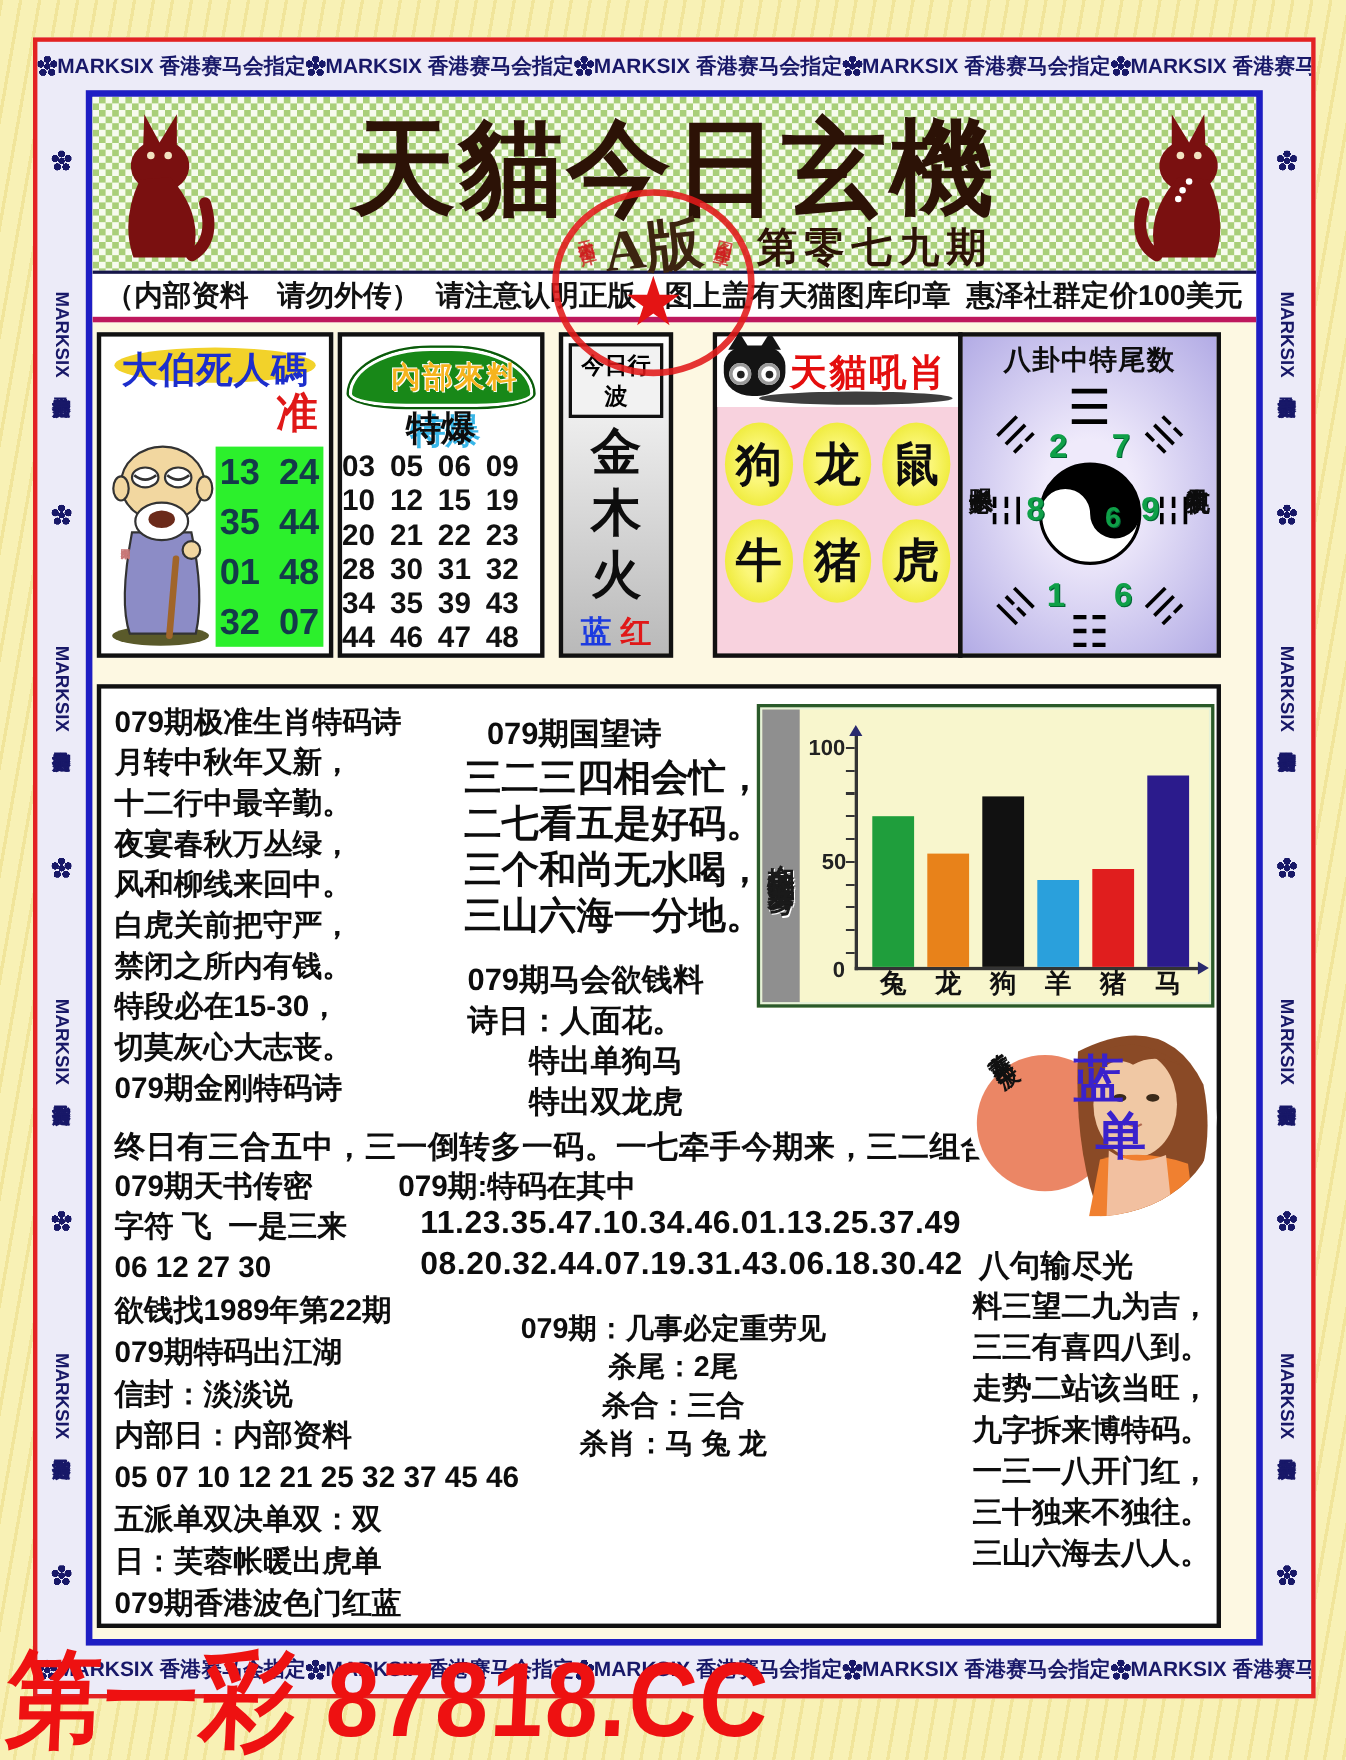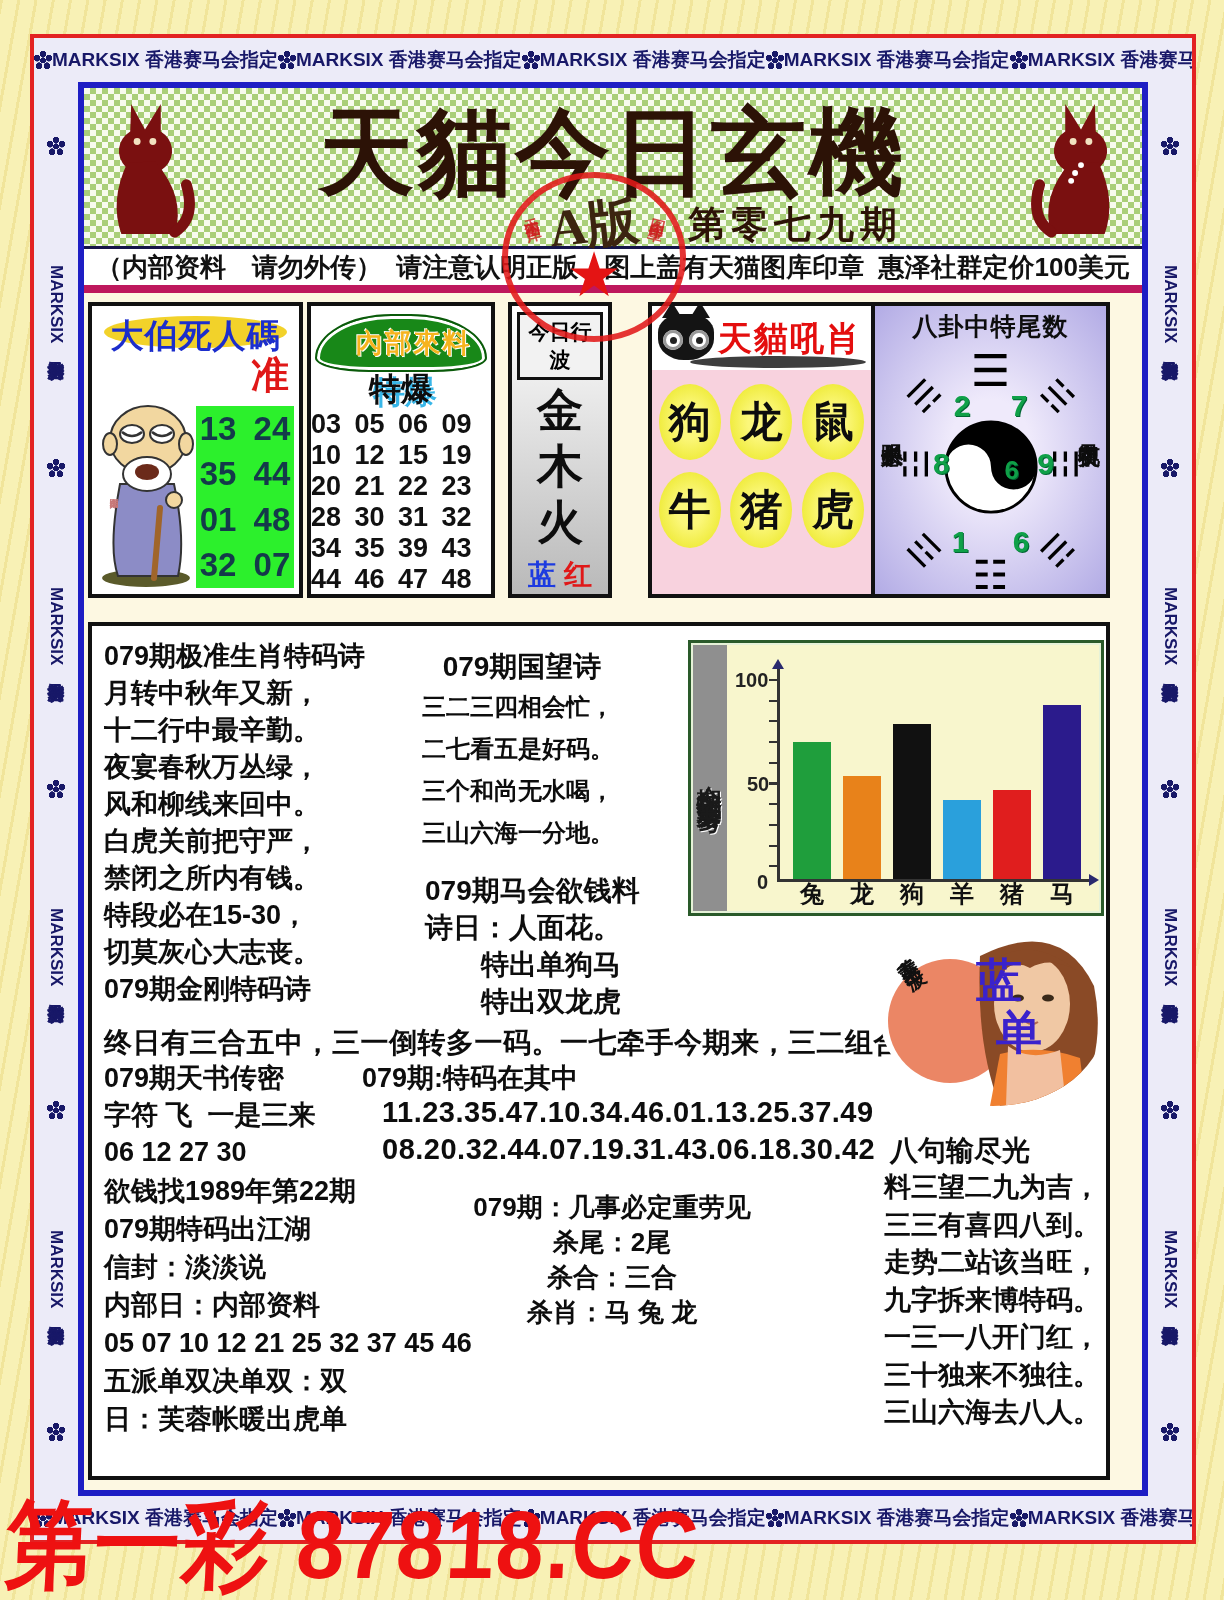--- a/index.html
+++ b/index.html
@@ -34,21 +34,21 @@
   .cat{position:absolute;top:14px;width:102px;height:138px;}
   .cat-left{left:10px;} .cat-right{right:10px;transform:scaleX(-1);}
   .stamp{position:absolute;left:418px;top:84px;width:172px;height:158px;border:6px solid rgba(225,25,25,.88);
       border-radius:50%;z-index:6;}
   .stamp-label{position:absolute;left:0;right:0;top:12px;text-align:center;font-family:"Liberation Serif",serif;
       font-weight:bold;font-size:52px;color:#3c2410;transform:rotate(-6deg);}
   .stamp-star{position:absolute;left:0;right:0;top:66px;text-align:center;font-size:62px;color:#e41414;line-height:1;}
   .stamp-arc{position:absolute;writing-mode:vertical-rl;font-size:15px;font-weight:bold;color:rgba(205,30,30,.78);top:30px;letter-spacing:2px;}
   .arc-l{left:10px;transform:rotate(-14deg);} .arc-r{right:10px;transform:rotate(14deg);}
 
-  .subtitle{position:absolute;left:0;right:0;top:161px;height:44px;background:#fff;border-bottom:8px solid #be185d;
+  .subtitle{position:absolute;left:0;right:0;top:161px;height:44px;background:#fff;border-bottom:5px solid #be185d;
       display:flex;align-items:center;justify-content:space-between;padding:0 12px;box-sizing:border-box;
       font-size:26px;font-weight:bold;color:#111;}
 
   
   .tbox{position:absolute;top:214px;height:296px;border:4px solid #111;background:#fff;box-sizing:border-box;}
   .box-dead{left:4px;width:215px;}
   .box-neibu{left:223px;width:188px;}
   .box-xingbo{left:424px;width:104px;background:linear-gradient(180deg,#ffffff,#b9b9b9);}
   .box-houxiao{left:564px;width:227px;background:#f8d2de;}
   .box-bagua{left:787px;width:239px;background:radial-gradient(#efeafb 25%,#b2abe5);}
@@ -115,21 +115,21 @@
   .main-box{position:absolute;left:4px;top:534px;width:1022px;height:858px;border:4px solid #111;background:#fff;box-sizing:border-box;}
   .blk{position:absolute;color:#0d0d0d;font-weight:bold;white-space:pre;}
   .left-top{left:12px;top:12px;font-size:27px;line-height:37px;}
   .full-line{left:12px;top:398px;font-size:28px;letter-spacing:0.5px;}
   .tianshu{left:12px;top:434px;font-size:27px;line-height:37px;}
   .qizhong-title{left:270px;top:434px;font-size:27px;}
   .qizhong-rows{left:290px;top:468px;font-size:29px;line-height:37px;letter-spacing:0.5px;}
   .left-bottom{left:12px;top:546px;font-size:27px;line-height:38px;}
   .sha-block{left:330px;top:564px;width:380px;text-align:center;font-size:26px;line-height:35px;}
   .guowang-title{left:300px;top:22px;width:260px;text-align:center;font-size:28px;}
-  .guowang-lines{left:330px;top:60px;font-size:24px;line-height:42px;}
+  .guowang-lines{left:330px;top:60px;font-size:34px;line-height:42px;}
   .mahui{left:333px;top:246px;font-size:28px;line-height:37px;}
   .right-title{left:762px;top:506px;width:212px;text-align:center;font-size:28px;}
   .right-lines{left:792px;top:543px;font-size:27px;line-height:37.5px;}
 
   
   .chart{position:absolute;left:596px;top:14px;width:416px;height:276px;box-sizing:border-box;
       border:3px solid #2a5a2a;box-shadow:inset 0 0 0 2px #e6f2d8;background:#f8f6cd;}
   .chart-strip{position:absolute;left:2px;top:2px;bottom:2px;width:34px;background:#8f8f8f;
       writing-mode:vertical-rl;text-orientation:upright;display:flex;align-items:center;justify-content:center;
       font-size:25px;font-weight:bold;color:#1a1a1a;text-shadow:1px 1px 0 #fff;letter-spacing:3px;}
@@ -354,21 +354,21 @@
         <span class="slogan sl-r">祝君中奖</span>
       </div>
     </div>
 
     <div class="main-box">
       <div class="blk left-top"><div>079期极准生肖特码诗</div><div>月转中秋年又新，</div><div>十二行中最辛勤。</div><div>夜宴春秋万丛绿，</div><div>风和柳线来回中。</div><div>白虎关前把守严，</div><div>禁闭之所内有钱。</div><div>特段必在15-30，</div><div>切莫灰心大志丧。</div><div>079期金刚特码诗</div></div>
       <div class="blk full-line">终日有三合五中，三一倒转多一码。一七牵手今期来，三二组合今期开。</div>
       <div class="blk tianshu"><div>079期天书传密</div><div>字符 飞  一是三来</div><div>06 12 27 30</div></div>
       <div class="blk qizhong-title">079期:特码在其中</div>
       <div class="blk qizhong-rows"><div>11.23.35.47.10.34.46.01.13.25.37.49</div><div>08.20.32.44.07.19.31.43.06.18.30.42</div></div>
-      <div class="blk left-bottom"><div>欲钱找1989年第22期</div><div>079期特码出江湖</div><div>信封：淡淡说</div><div>内部日：内部资料</div><div>05 07 10 12 21 25 32 37 45 46</div><div>五派单双决单双：双</div><div>日：芙蓉帐暖出虎单</div></div>
+      <div class="blk left-bottom"><div>欲钱找1989年第22期</div><div>079期特码出江湖</div><div>信封：淡淡说</div><div>内部日：内部资料</div><div>05 07 10 12 21 25 32 37 45 46</div><div>五派单双决单双：双</div><div>日：芙蓉帐暖出虎单</div><div>079期香港波色门红蓝</div></div>
       <div class="blk sha-block"><div>079期：几事必定重劳见</div><div>杀尾：2尾</div><div>杀合：三合</div><div>杀肖：马 兔 龙</div></div>
       <div class="blk guowang-title">079期国望诗</div>
       <div class="blk guowang-lines"><div>三二三四相会忙，</div><div>二七看五是好码。</div><div>三个和尚无水喝，</div><div>三山六海一分地。</div></div>
       <div class="blk mahui"><div>079期马会欲钱料</div><div>诗日：人面花。</div><div>　　特出单狗马</div><div>　　特出双龙虎</div></div>
       <div class="blk right-title">八句输尽光</div>
       <div class="blk right-lines"><div>料三望二九为吉，</div><div>三三有喜四八到。</div><div>走势二站该当旺，</div><div>九字拆来博特码。</div><div>一三一八开门红，</div><div>三十独来不独往。</div><div>三山六海去八人。</div></div>
 
       <div class="chart">
         <div class="chart-strip">今期特码走势参考</div>
         <div class="ylab yl100">100</div>

